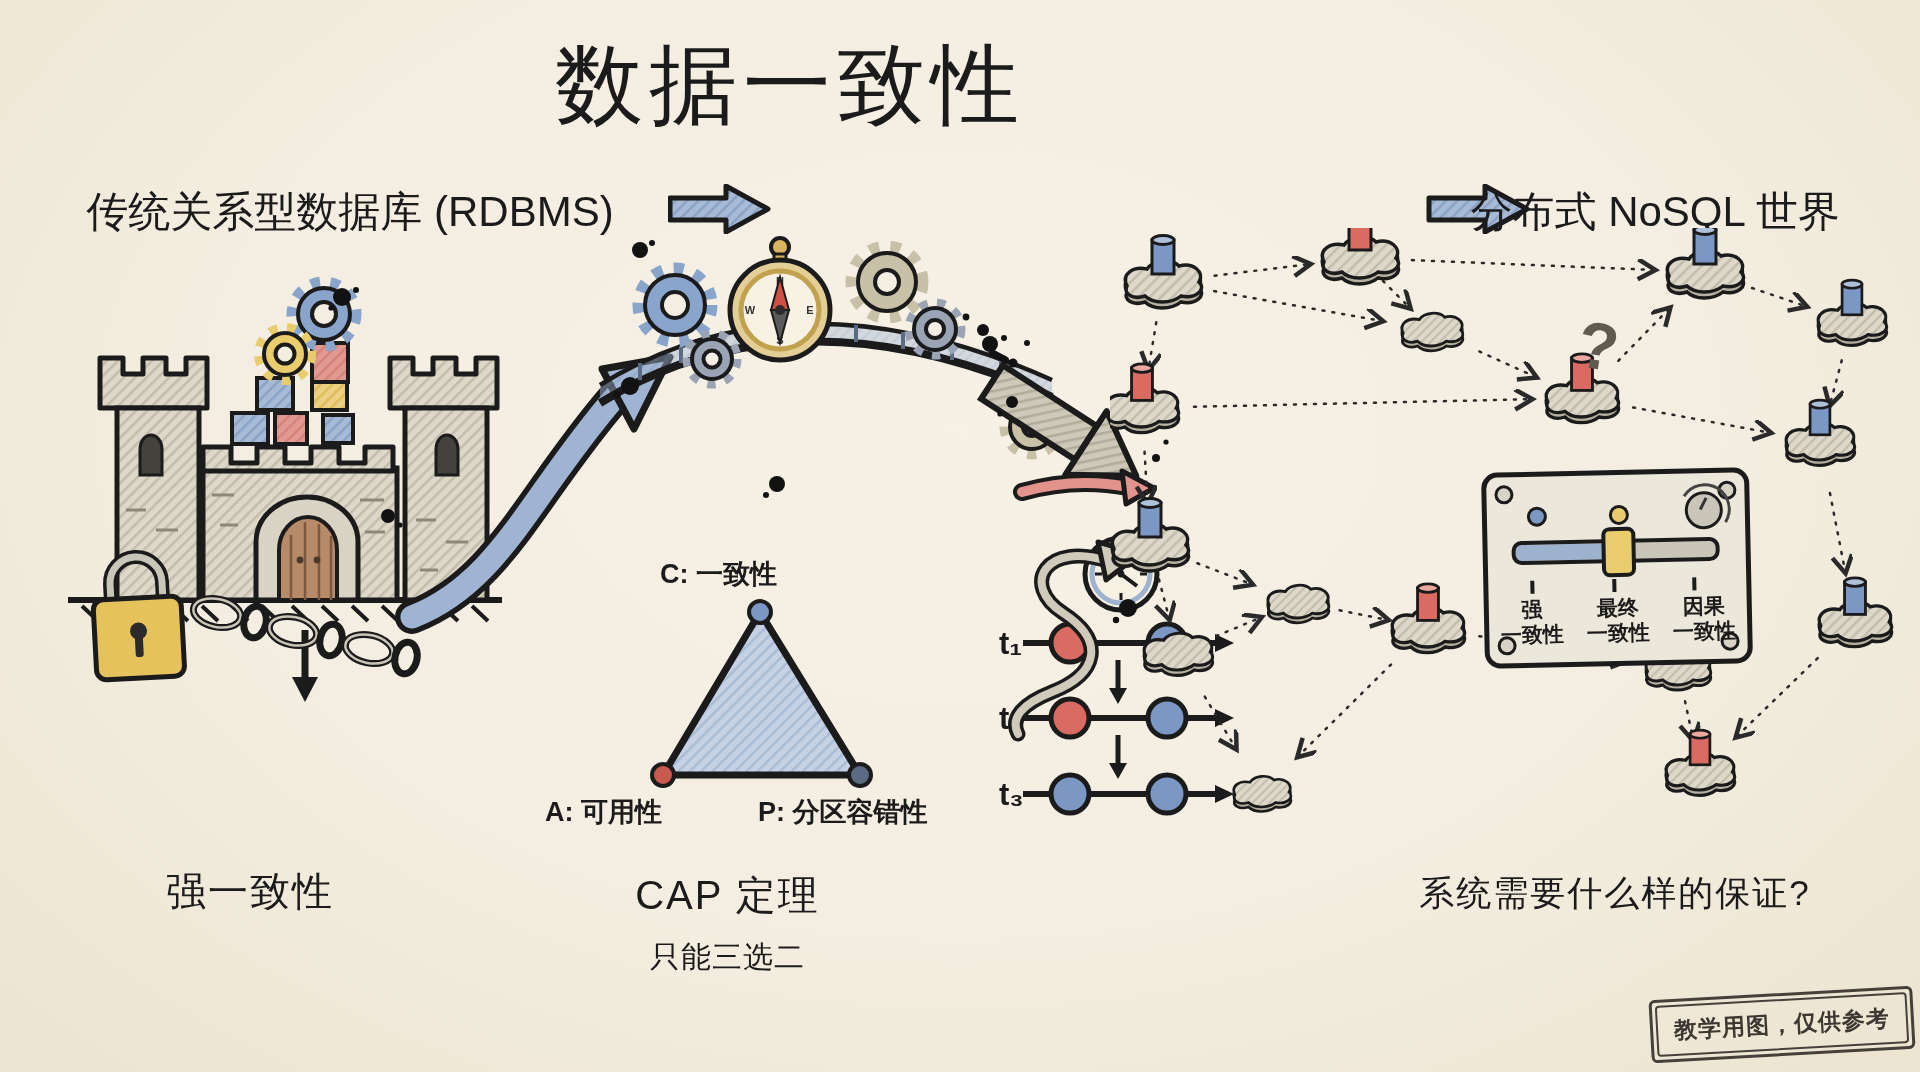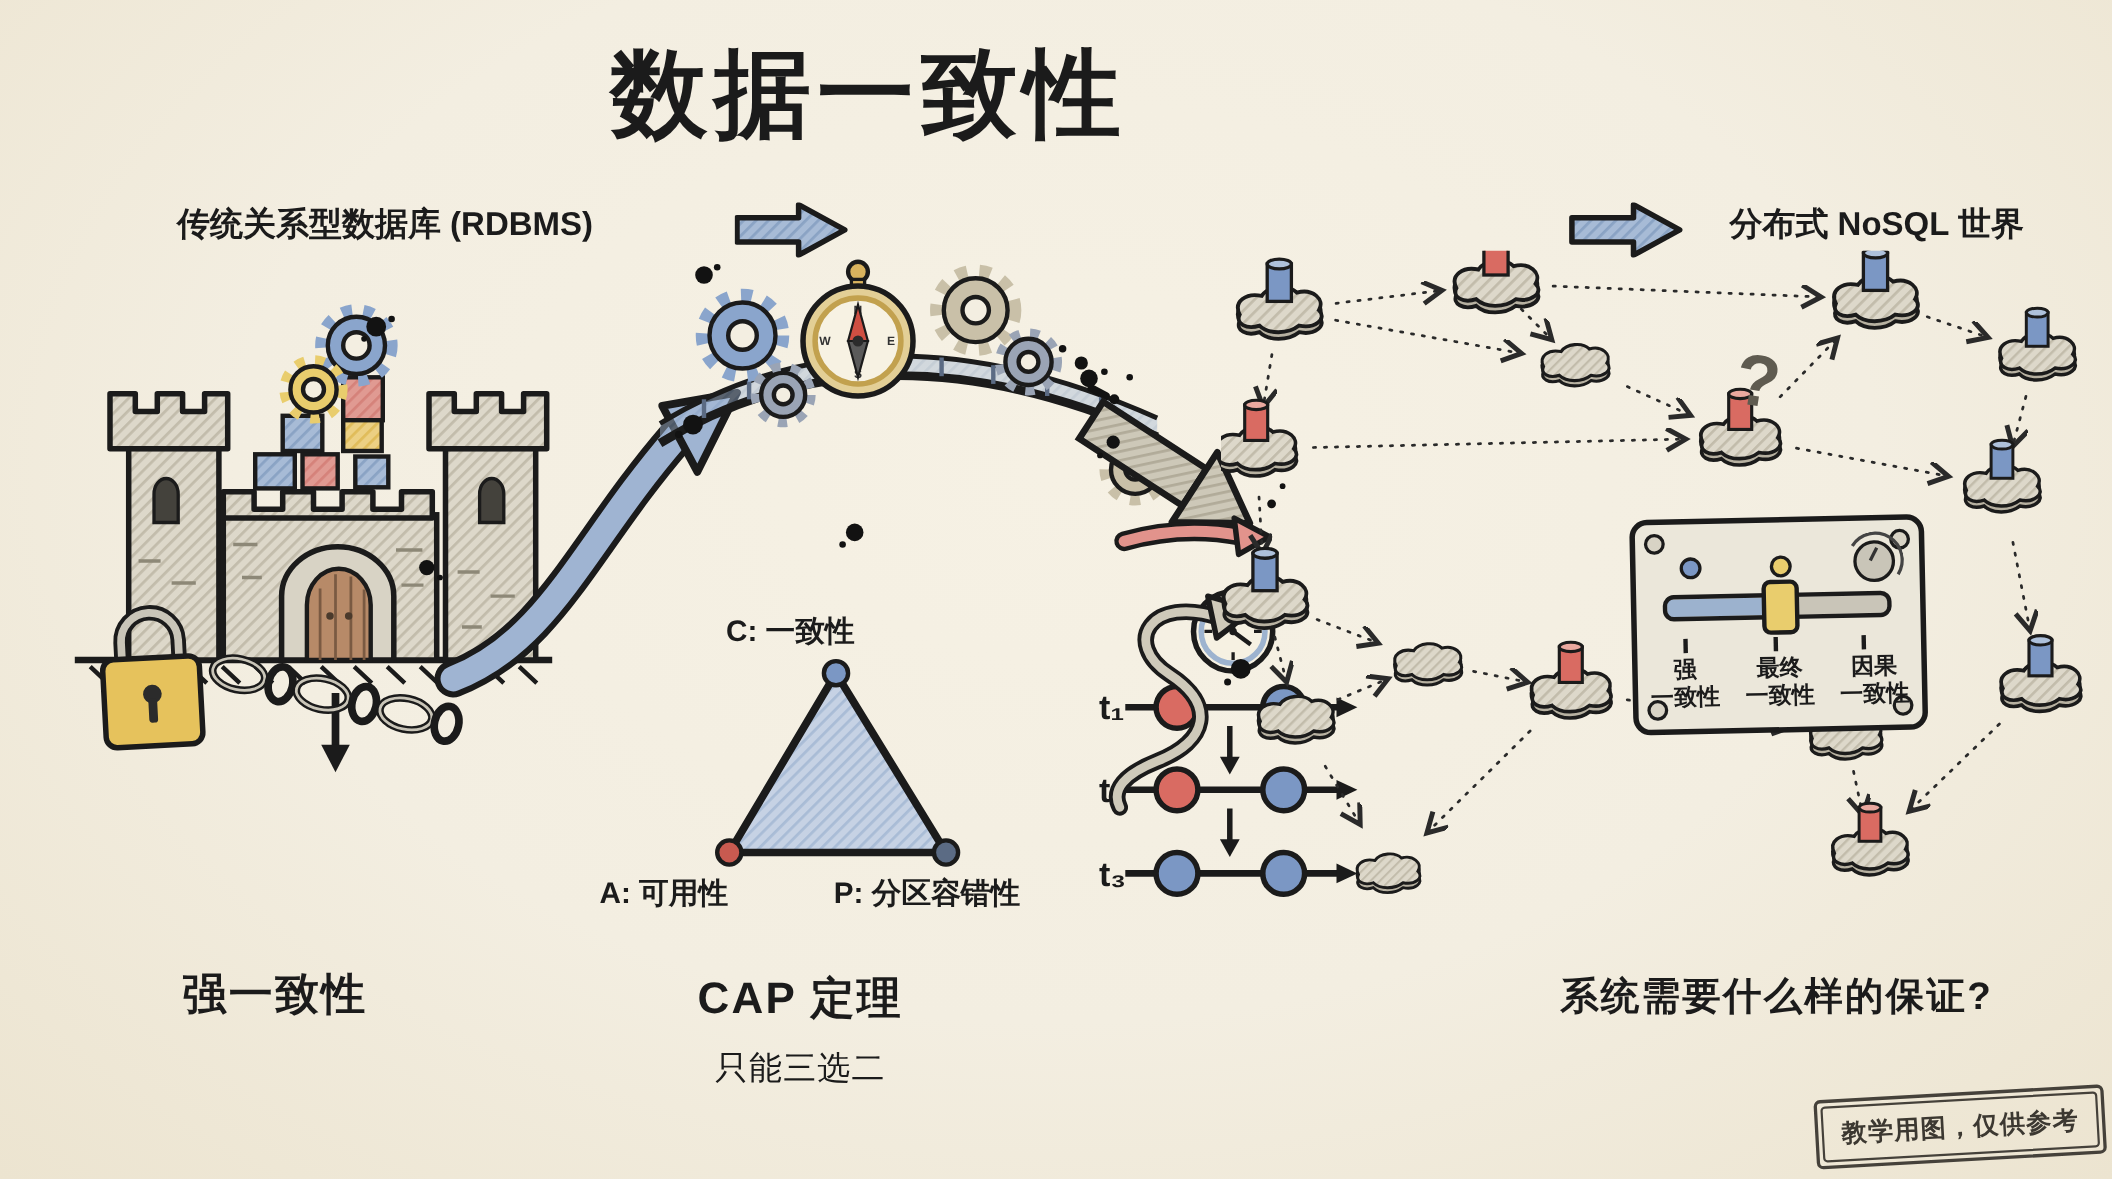--- a/index.html
+++ b/index.html
@@ -1,27 +1,27 @@
 <!DOCTYPE html>
 <html><head>
 <meta charset="utf-8">
 <style>
   html,body{margin:0;padding:0;background:#e8e2d2;}
   #canvas{position:relative;width:1920px;height:1072px;overflow:hidden;
     background:radial-gradient(ellipse at 50% 40%, #f6f1e4 0%, #f3eee1 55%, #ece4d0 100%);
     font-family:"Liberation Sans","DejaVu Sans",sans-serif;color:#1b1b1b;}
   .abs{position:absolute;}
-  #page-title{left:0;top:26px;width:1580px;text-align:center;font-size:88px;font-weight:700;letter-spacing:6px;margin:0;}
-  .hdr{top:184px;font-size:30px;font-weight:bold;text-align:center;white-space:nowrap;}
+  #page-title{left:0;top:26px;width:1580px;text-align:center;font-size:88px;font-weight:400;letter-spacing:6px;margin:0;}
+  .hdr{top:184px;font-size:42px;font-weight:normal;text-align:center;white-space:nowrap;}
   #hdr-left{left:30px;width:640px;}
   #hdr-mid{left:780px;width:630px;}
   #hdr-right{left:1420px;width:420px;text-align:right;}
   .cap-lab{font-size:27px;font-weight:bold;text-align:left;white-space:nowrap;}
   .cap-block{text-align:center;}
-  .cap-block h2{font-size:40px;font-weight:bold;margin:16px;letter-spacing:2px;}
+  .cap-block h2{font-size:40px;font-weight:normal;margin:4px;letter-spacing:2px;}
   .cap-block p{font-size:30px;margin:14px 0 0;letter-spacing:1px;}
   #qmark{left:1578px;top:308px;font-size:66px;font-weight:900;color:#5f5b50;transform:rotate(9deg);}
   
   #slider-panel{left:1483px;top:470px;width:258px;height:186px;border:5px solid #1b1b1b;border-radius:16px;
      background:#ebe7da;transform:rotate(-1.2deg);}
   .screw{position:absolute;width:13px;height:13px;border:3px solid #1b1b1b;border-radius:50%;background:#d8d3c5;}
   .screw.tl{left:8px;top:8px}.screw.tr{right:8px;top:8px}.screw.bl{left:8px;bottom:8px}.screw.br{right:8px;bottom:8px}
   .ind{position:absolute;width:14px;height:14px;border:3px solid #1b1b1b;border-radius:50%;top:30px;}
   .ind-blue{left:40px;background:#7b97c4;}
   .ind-yellow{left:122px;background:#e9cd6d;}

